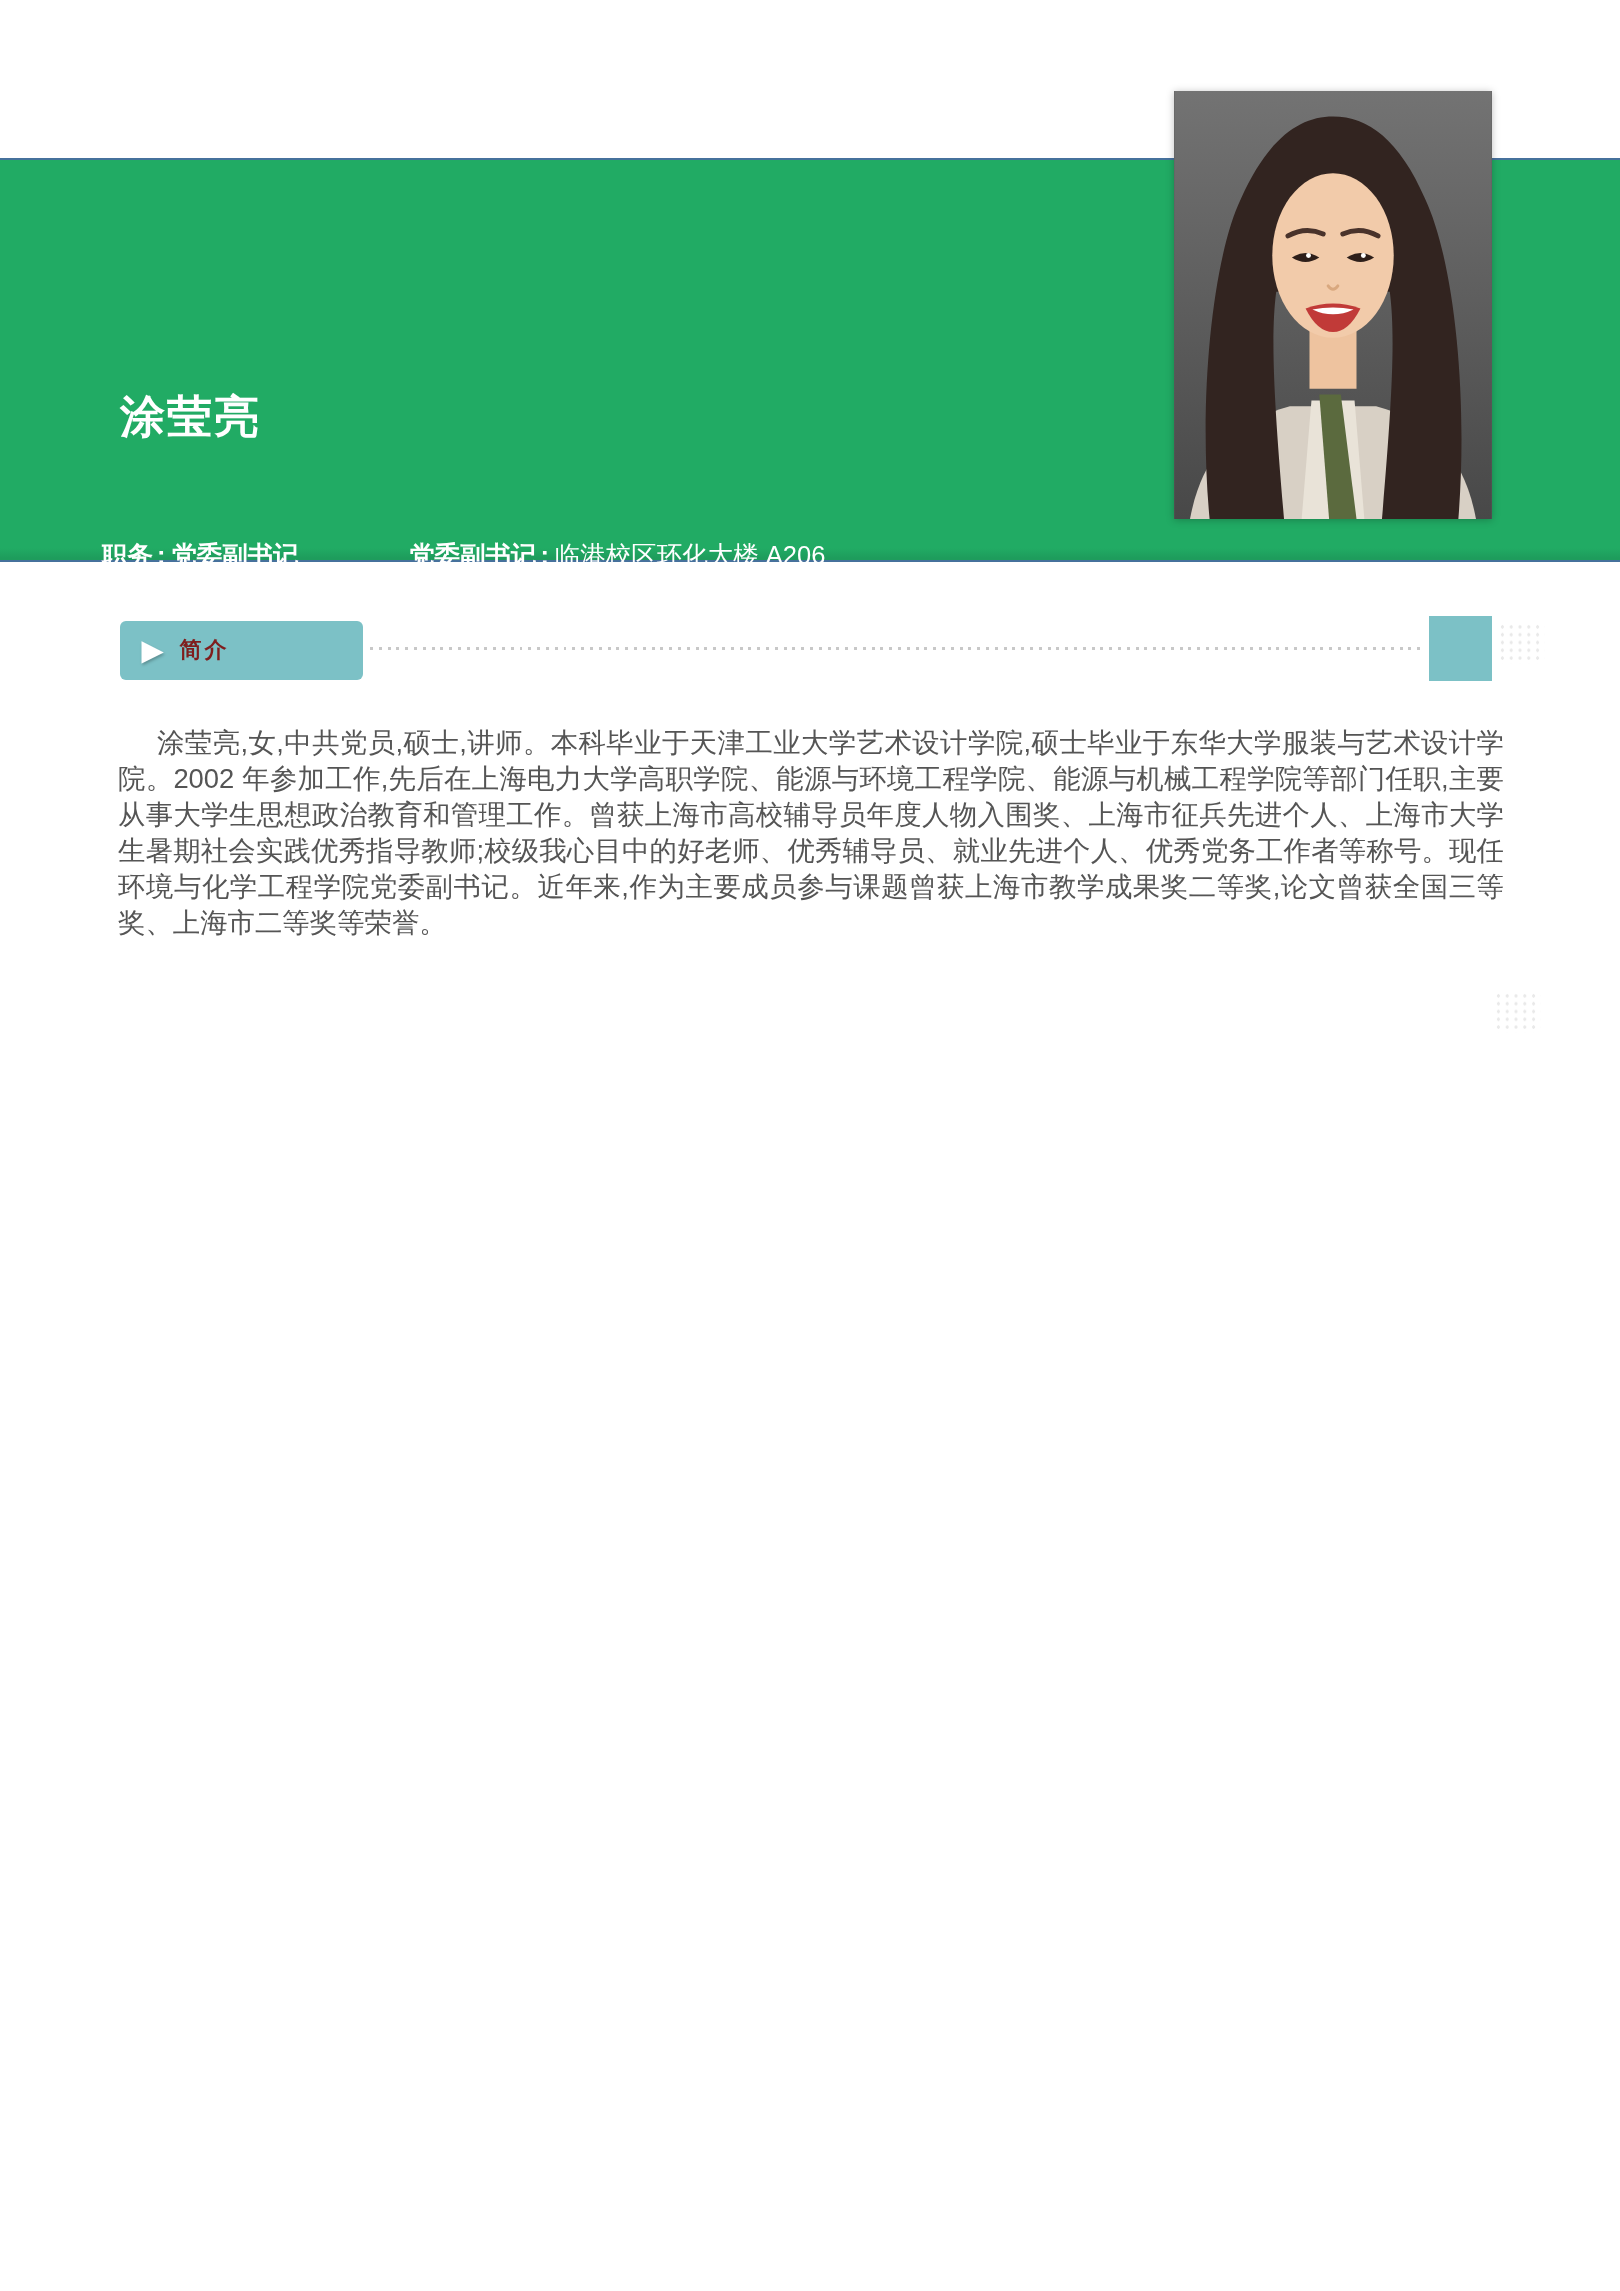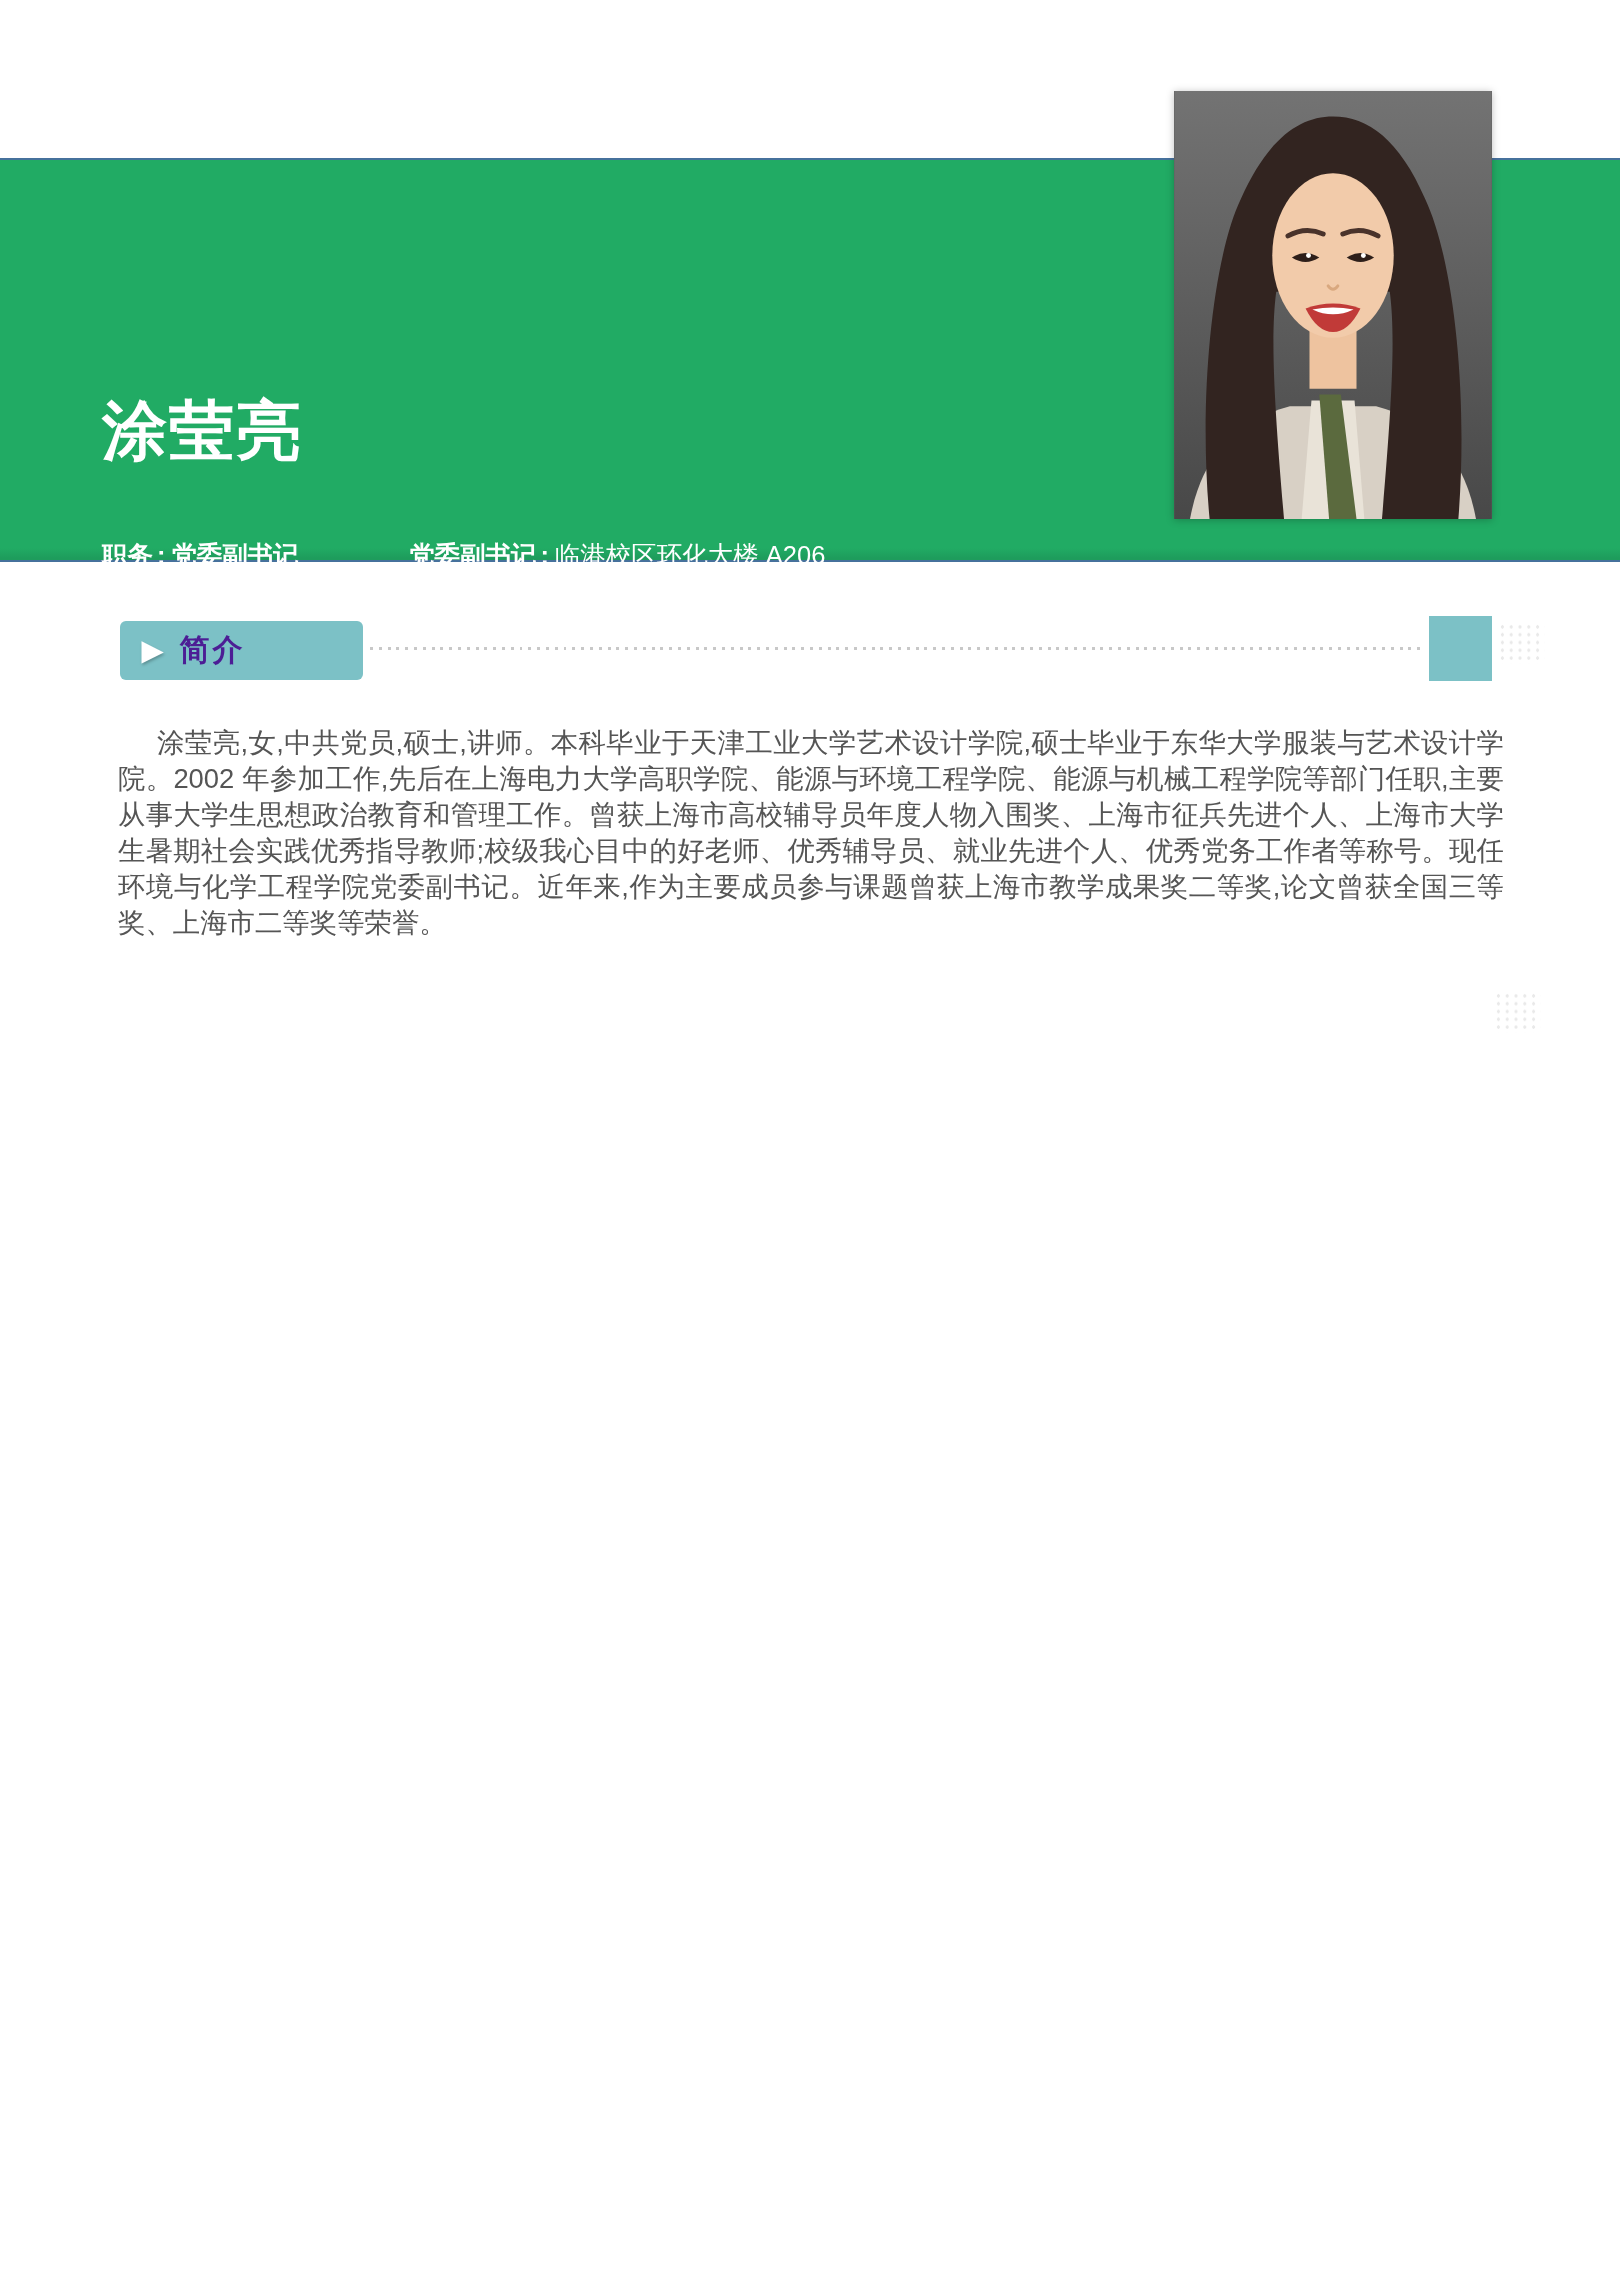--- a/index.html
+++ b/index.html
@@ -12,22 +12,22 @@
   }
   
   .banner{
     position:absolute;left:0;top:158px;width:1620px;height:404px;
     box-sizing:border-box;
     background:linear-gradient(#21ab64 0px,#21ab64 388px,#1e9c5c 398px,#1e9c5c 404px);
     border-top:2.9px solid #46719c;
     border-bottom:2.9px solid #46719c;
   }
   .profile-name{
-    position:absolute;left:102px;top:227px;
-    font-size:65px;font-weight:700;color:#ffffff;letter-spacing:2px;
+    position:absolute;left:120px;top:227px;
+    font-size:45px;font-weight:700;color:#ffffff;letter-spacing:2px;
   }
   .info-cell{position:absolute;font-size:25.5px;color:#ffffff;white-space:nowrap;}
   .info-cell .lbl{font-weight:700;margin-left:19px;}
   .info-cell .colon{font-weight:700;margin:0 5.9px 0 3.9px;}
   .info-cell .val{font-weight:400;}
   .info-cell .val.strong{font-weight:700;}
   .lbl-spread{
     display:inline-block;width:102px;
     text-align:justify;text-align-last:justify;
     font-weight:700;vertical-align:top;
@@ -50,21 +50,21 @@
     background:#7cc1c6;border-radius:5.9px;
     display:flex;align-items:center;
   }
   .play-icon{
     margin-left:21.6px;
     font-size:29px;color:#ffffff;line-height:1;
     text-shadow:1px 2px 2.9px rgba(0,0,0,0.25);
   }
   .section-title{
     margin-left:15.7px;
-    font-size:30px;font-weight:700;color:#4c1d95;letter-spacing:2.9px;
+    font-size:22px;font-weight:700;color:#7f1d1d;letter-spacing:2.9px;
   }
   .dotted-divider{
     position:absolute;left:370px;top:31px;width:1053px;height:2.9px;
     background-image:repeating-linear-gradient(90deg,#c8c8c8 0 2.9px,transparent 2.9px 8.8px);
   }
   .accent-square{
     position:absolute;left:1429px;top:0px;width:63px;height:65px;
     background:#7cc1c6;
   }
   .decorative-pattern{

